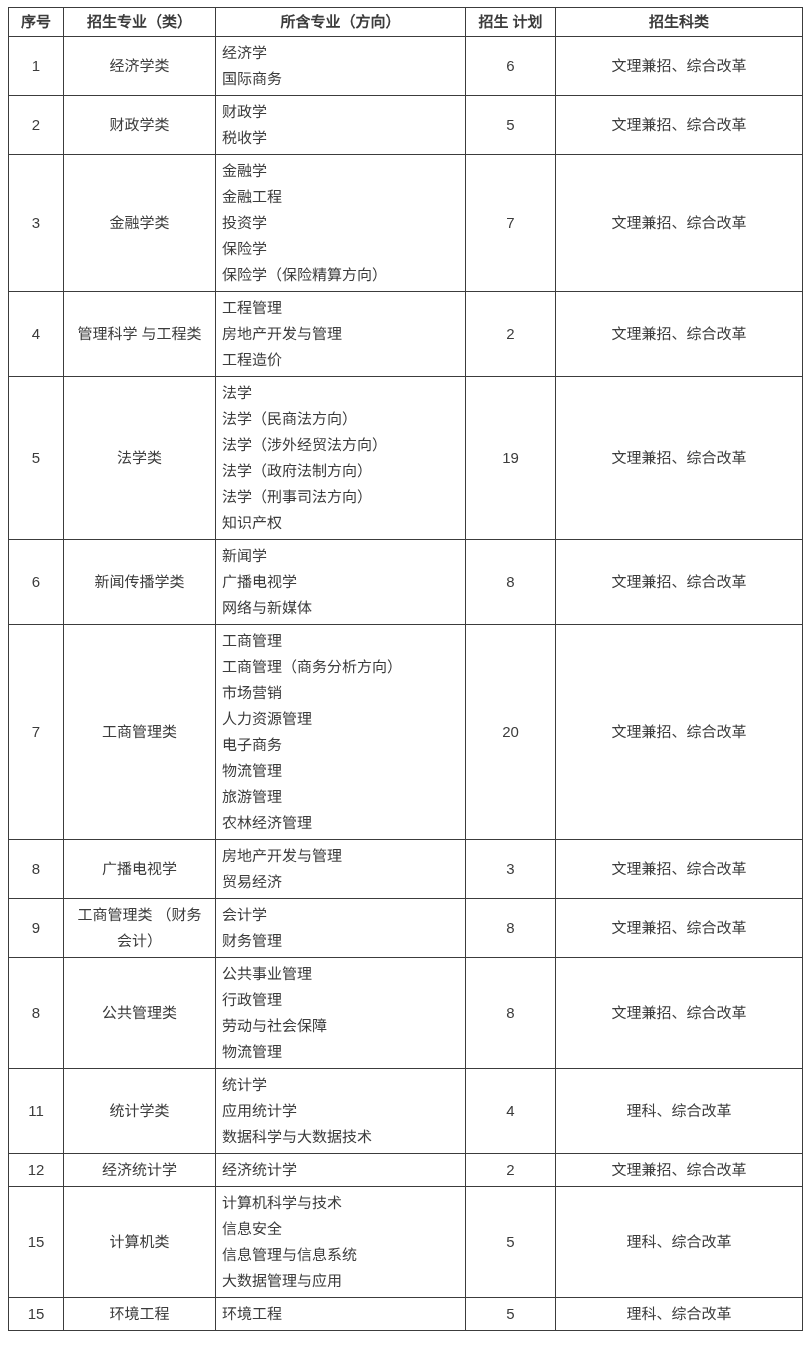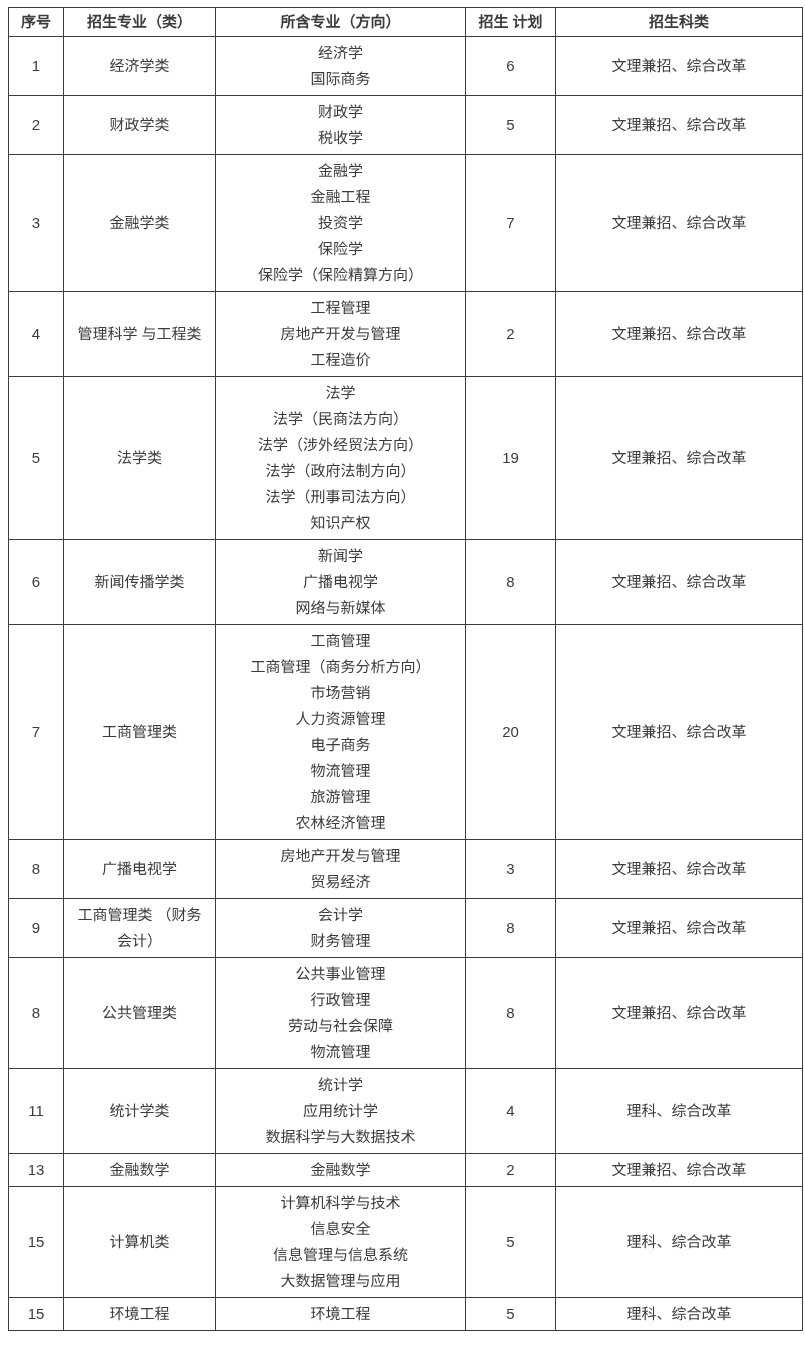--- a/index.html
+++ b/index.html
@@ -38,21 +38,21 @@
     padding: 1px 4px;
     line-height: 26px;
   }
   .col-no    { width: 55px;  }
   .col-major { width: 152px; }
   .col-subs  { width: 250px; }
   .col-plan  { width: 90px;  }
   .col-cat   { width: 247px; }
   .sub-line {
     line-height: 26px;
-    text-align: center;
+    text-align: left;
   }
 </style>
 </head>
 <body>
 
 <div class="page">
   <table class="enroll-table">
     <colgroup>
       <col class="col-no">
       <col class="col-major">
@@ -202,30 +202,30 @@
     <td>统计学类</td>
     <td>
             <div class="sub-line">统计学</div>
             <div class="sub-line">应用统计学</div>
             <div class="sub-line">数据科学与大数据技术</div>
           </td>
     <td>4</td>
     <td>理科、综合改革</td>
   </tr>
 
-
-  <tr>
-    <td>13</td>
-    <td>金融数学</td>
-    <td>
-            <div class="sub-line">金融数学</div>
+  <tr>
+    <td>12</td>
+    <td>经济统计学</td>
+    <td>
+            <div class="sub-line">经济统计学</div>
           </td>
     <td>2</td>
     <td>文理兼招、综合改革</td>
   </tr>
+
 
   <tr>
     <td>15</td>
     <td>计算机类</td>
     <td>
             <div class="sub-line">计算机科学与技术</div>
             <div class="sub-line">信息安全</div>
             <div class="sub-line">信息管理与信息系统</div>
             <div class="sub-line">大数据管理与应用</div>
           </td>

